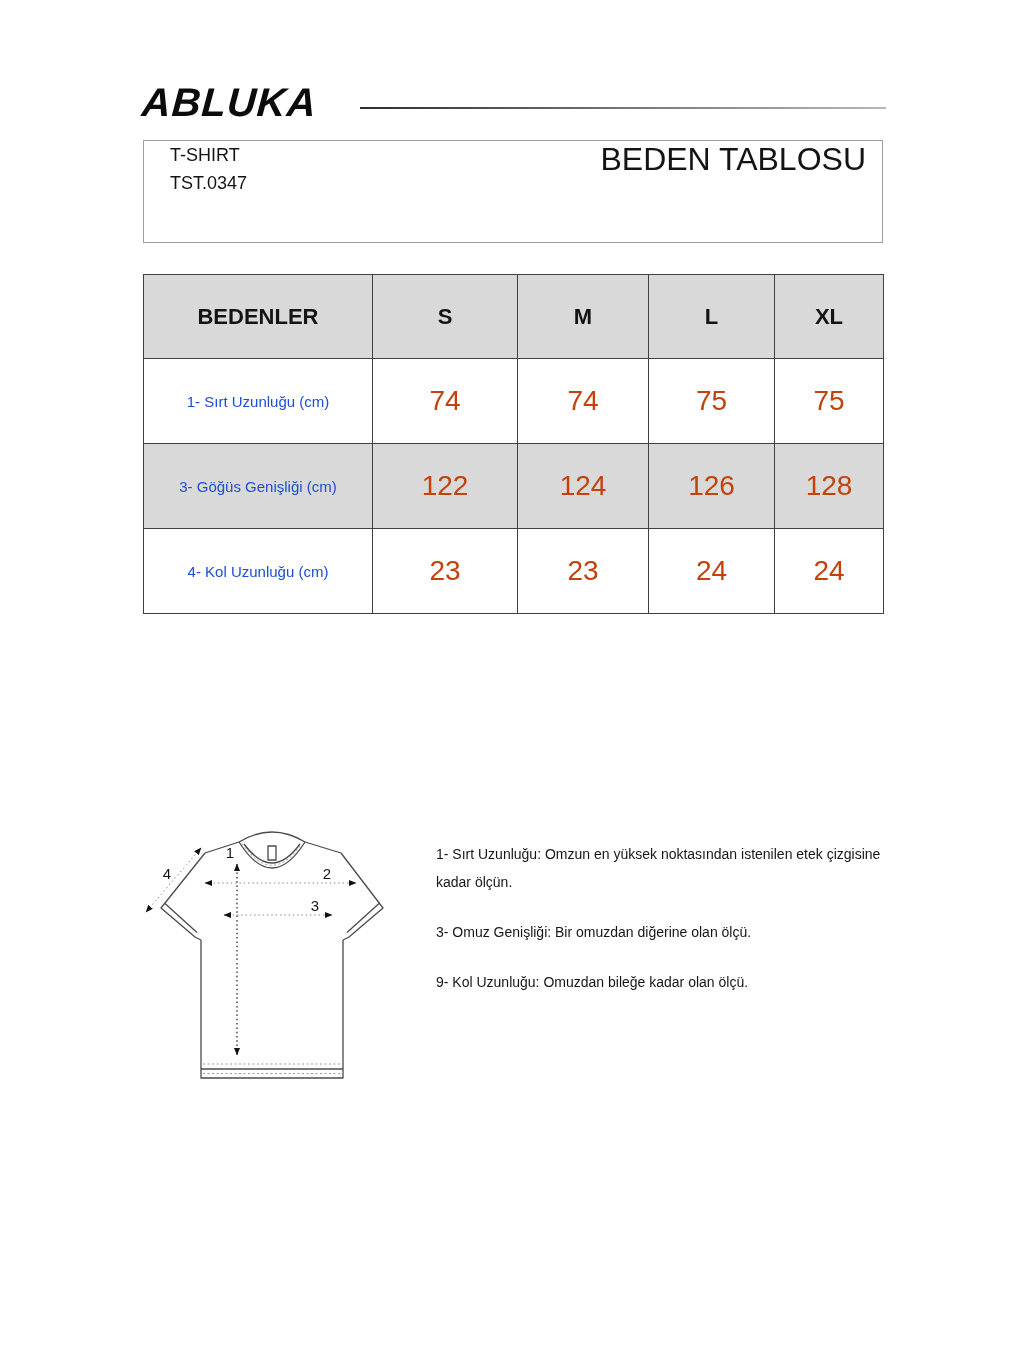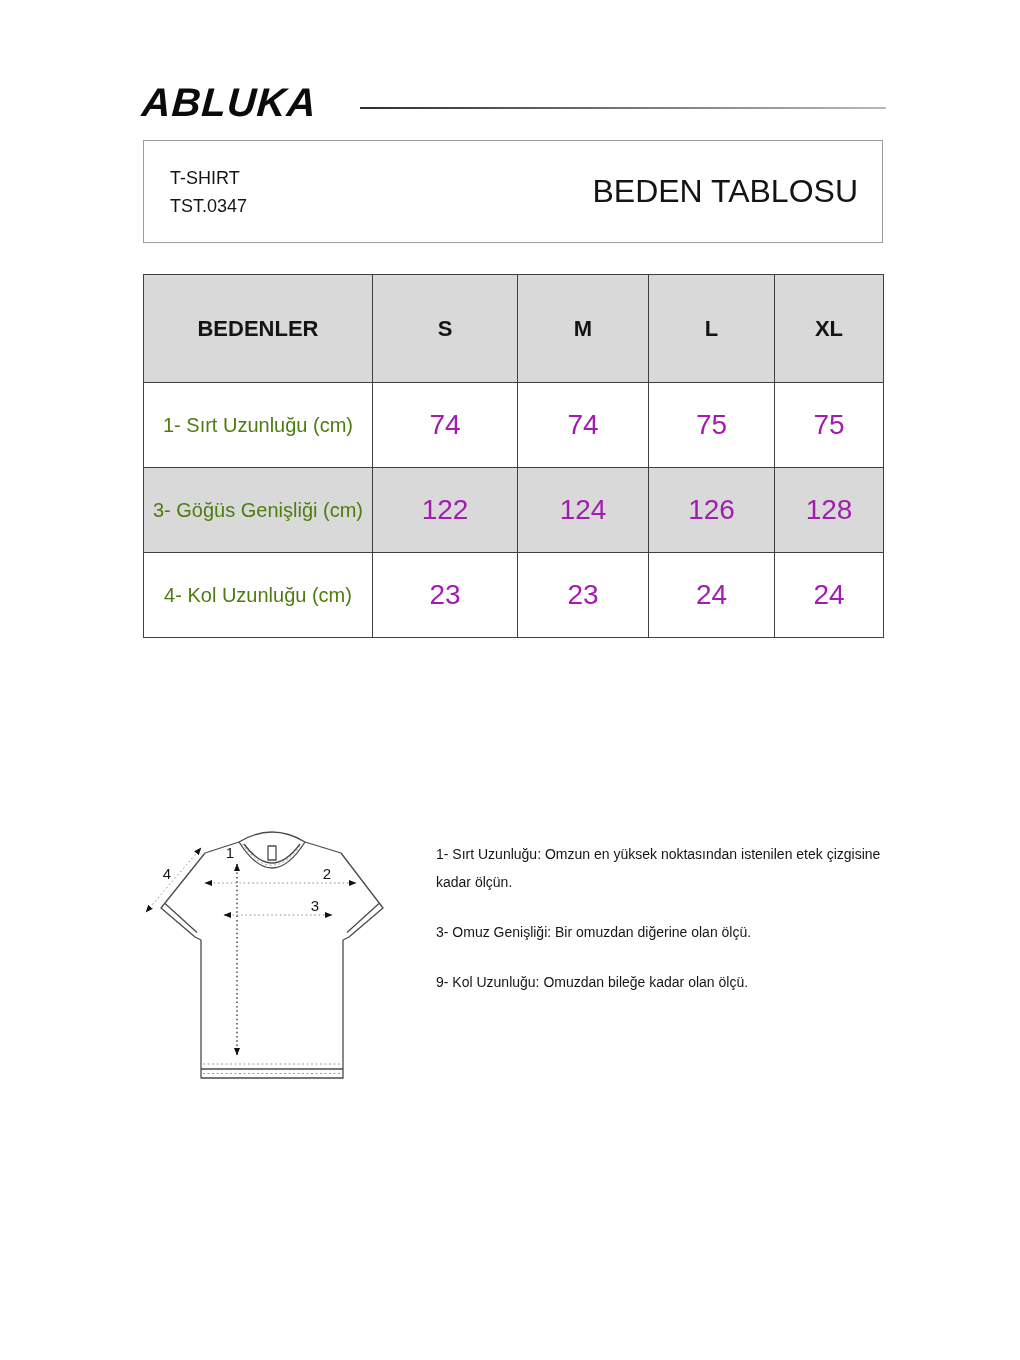--- a/index.html
+++ b/index.html
@@ -13,39 +13,39 @@
     font-size:40px;line-height:40px;font-weight:900;font-style:italic;
     letter-spacing:1px;color:#0b0b0b;transform:skewX(-4deg);white-space:nowrap;
   }
   .rule{
     position:absolute;left:360px;top:107px;width:526px;height:2px;
     background:linear-gradient(90deg,#2e2e2e 0%,#7c7c7c 55%,#b8b8b8 100%);
   }
   .header-box{
     position:absolute;left:143px;top:140px;width:740px;height:103px;
     box-sizing:border-box;border:1px solid #9e9e9e;background:#fff;
-    display:flex;align-items:center;justify-content:space-between;
-    padding:0 24px 0 26px;
+    display:flex;align-items:flex-start;justify-content:space-between;
+    padding:0 16px 0 26px;
   }
   .product-info{font-size:18px;line-height:28px;font-weight:400;color:#141414;}
   .header-title{font-size:32px;font-weight:400;letter-spacing:0;color:#141414;white-space:nowrap;}
   
   table.size-table{
     position:absolute;left:143px;top:274px;width:740px;
     border-collapse:collapse;table-layout:fixed;
   }
   table.size-table th,table.size-table td{
     border:1px solid #404040;text-align:center;vertical-align:middle;padding:0;
   }
-  table.size-table thead tr{height:108px;}
+  table.size-table thead tr{height:84px;}
   table.size-table tbody tr{height:85px;}
   table.size-table th{background:#d9d9d9;font-size:22px;font-weight:700;color:#141414;}
   table.size-table tbody tr:nth-child(even) td{background:#d9d9d9;}
-  td.row-label{font-size:20px;font-weight:400;color:#4d7c0f;}
-  td.size-value{font-size:28px;font-weight:400;color:#a21caf;}
+  td.row-label{font-size:15px;font-weight:400;color:#1d4ed8;}
+  td.size-value{font-size:28px;font-weight:400;color:#c2410c;}
   
   .section-heading{
     position:absolute;left:152px;top:760px;
     font-size:31px;font-weight:800;letter-spacing:0.3px;color:#0d0d0d;white-space:nowrap;
   }
   svg.diagram{position:absolute;left:130px;top:820px;width:300px;height:290px;}
   .instructions{position:absolute;left:436px;top:836px;width:455px;}
   .instructions p{
     margin:4px 0 22px 0;font-size:14px;line-height:28px;font-weight:400;color:#161616;
   }

